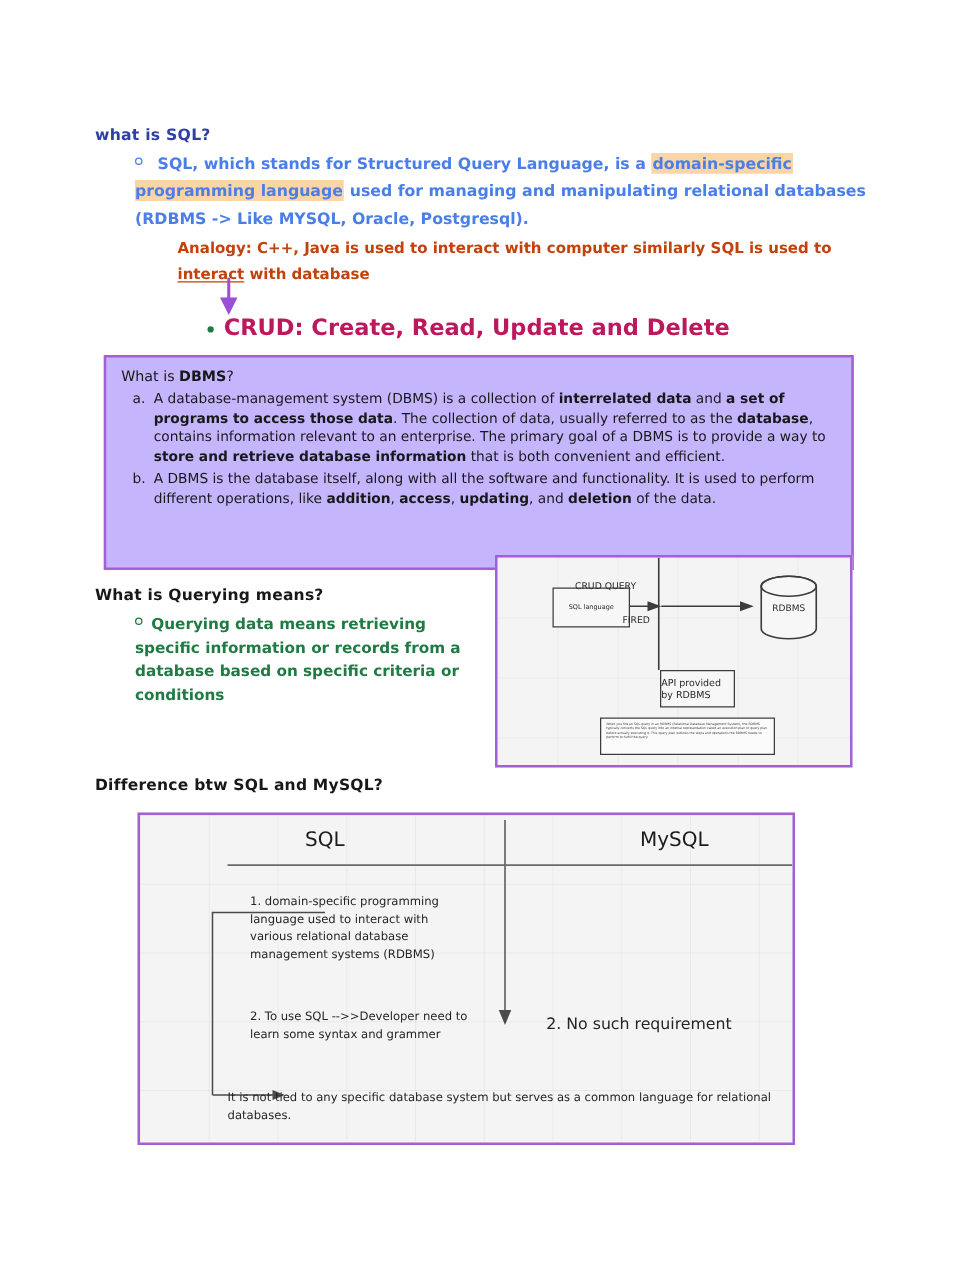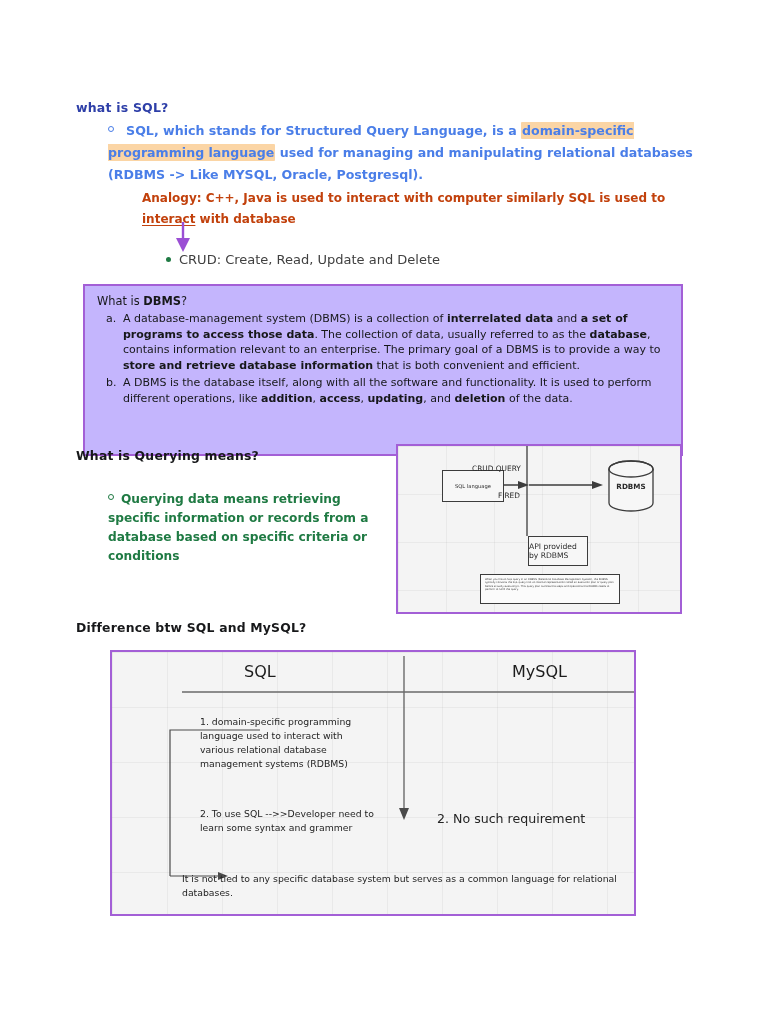--- a/index.html
+++ b/index.html
@@ -34,21 +34,21 @@
   .hl{background:#fbd5a5;padding:1px 1px;border-radius:1px;}
 
   .green-txt{
     position:absolute;left:142px;top:188px;width:545px;
     font-size:12px;line-height:21px;color:#c2410c;font-weight:bold;
   }
   .u-underline{text-decoration:underline;text-underline-offset:2px;}
 
   .crud{
     position:absolute;left:166px;top:252px;
-    font-size:13px;color:#404040;font-weight:normal;
+    font-size:18px;color:#be185d;font-weight:bold;
   }
   .dot{display:inline-block;width:5px;height:5px;background:#1f7a43;border-radius:50%;
        margin-right:8px;vertical-align:2px;}
 
   .arrow-svg{position:absolute;left:172px;top:222px;}
 
   
   .dbms-box{
     position:absolute;left:83px;top:284px;width:600px;height:172px;
     border:2px solid #a35fd6;background:#c4b5fd;box-sizing:border-box;
@@ -56,21 +56,21 @@
   }
   .dbms-title{font-size:11.4px;color:#17181a;margin:0 0 3px 0;}
   .dbms-list{margin:0;padding:0;list-style:none;}
   .dbms-item{display:flex;font-size:11px;line-height:15.6px;color:#17181a;margin-bottom:2px;}
   .dbms-marker{width:26px;flex:0 0 26px;text-align:left;padding-left:9px;box-sizing:border-box;}
   .dbms-text{flex:1;}
   b{font-weight:bold;}
 
   
   .h-query{
-    position:absolute;left:76px;top:448px;font-size:12.4px;color:#17181a;
+    position:absolute;left:76px;top:468px;font-size:12.4px;color:#17181a;
   }
   .query-bullet{position:absolute;left:108px;top:488px;width:270px;}
   .query-ring{display:inline-block;width:4px;height:4px;border:1px solid #1f7a43;
        border-radius:50%;margin-right:7px;vertical-align:3px;}
   .query-txt{font-size:12.2px;line-height:15px;color:#1f7a43;font-weight:bold;}
 
   
   .diagram{
     position:absolute;left:396px;top:444px;width:286px;height:170px;
     border:2px solid #a35fd6;box-sizing:border-box;
@@ -81,24 +81,24 @@
     overflow:hidden;
   }
   .dbox{
     position:absolute;border:1.4px solid #3c3c3c;background:#f7f7f7;
     display:flex;align-items:center;justify-content:center;text-align:left;
     color:#2a2a2a;
     margin-left:30px;
   }
   #sqlLangBox{left:14px;top:24px;width:60px;height:30px;font-size:5.2px;}
   #apiBox{left:100px;top:90px;width:58px;height:28px;font-size:7.6px;line-height:9.5px;}
-  .cyl{position:absolute;left:207px;top:14px;width:52px;height:52px;font-weight:bold;}
+  .cyl{position:absolute;left:207px;top:14px;width:52px;height:52px;}
   .cyl .label{position:absolute;width:100%;top:22px;text-align:center;font-size:7.2px;color:#2a2a2a;}
   .dlabel{position:absolute;font-size:7.4px;color:#2a2a2a;}
-  #lblCrud{left:74px;top:18px;}
+  #lblCrud{left:62px;top:18px;}
   #lblFired{left:100px;top:45px;}
   .note{
     position:absolute;left:82px;top:128px;width:140px;height:30px;
     border:1px solid #3c3c3c;background:#fbfbfb;
     font-size:2.5px;line-height:3.4px;color:#3a3a3a;padding:3px 4px;box-sizing:border-box;
     overflow:hidden;
   }
 
   
   .h-diff{position:absolute;left:76px;top:620px;font-size:12.4px;color:#17181a;}

